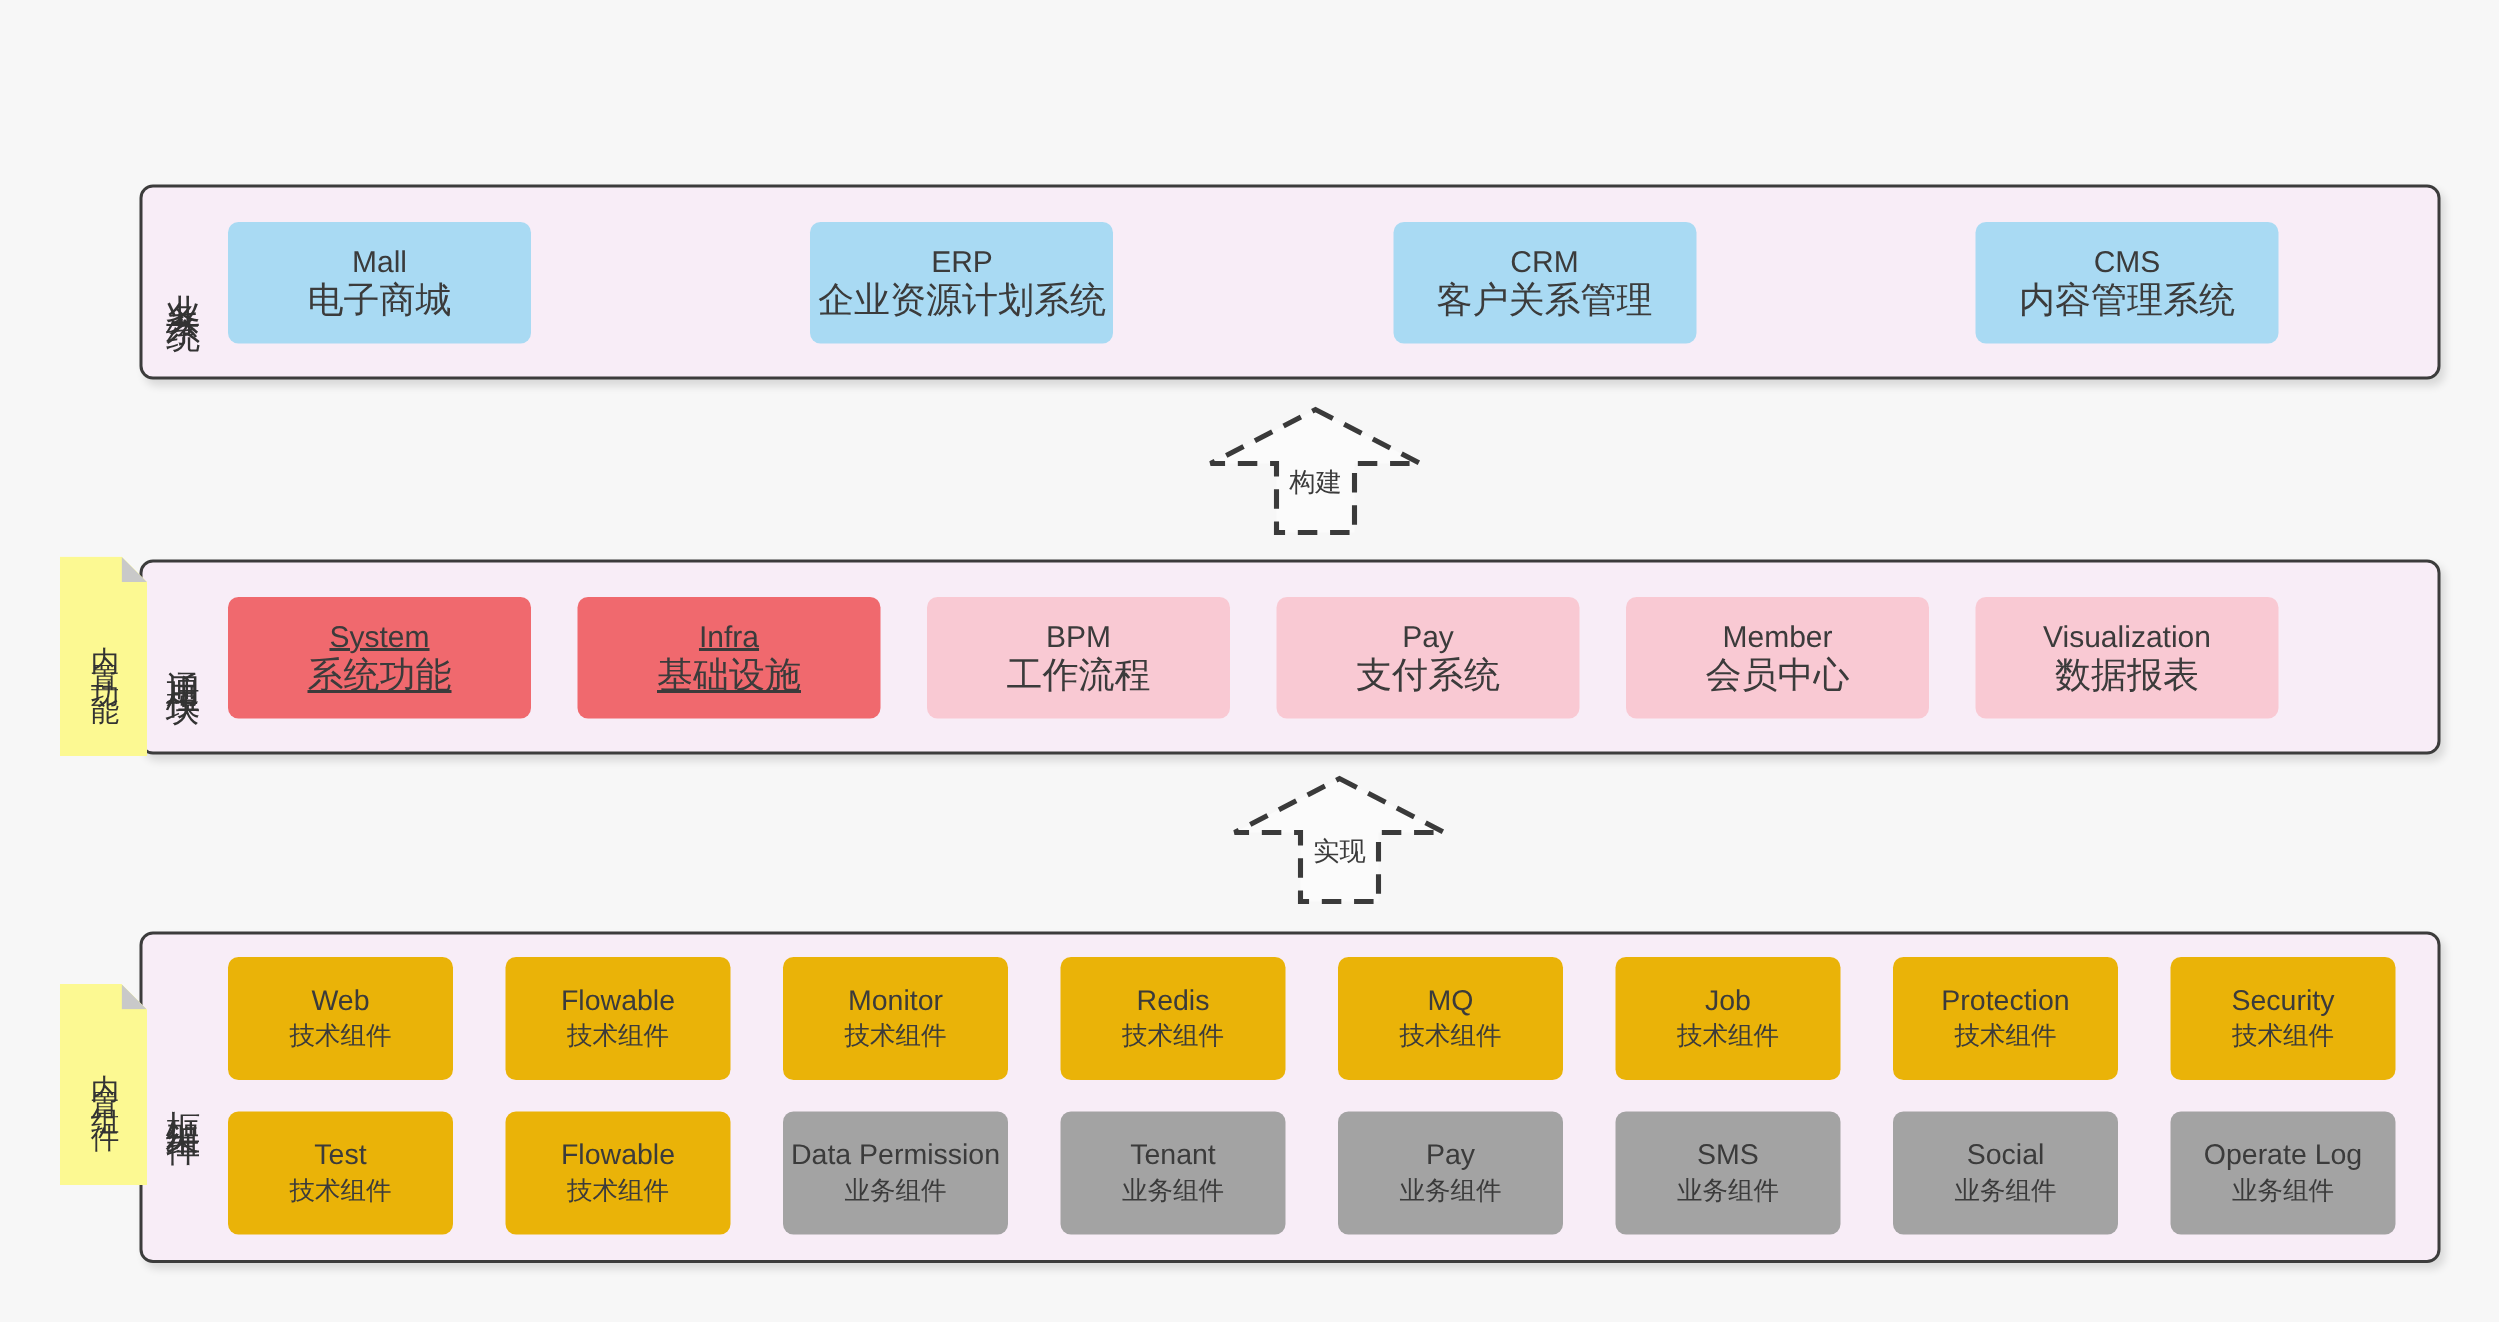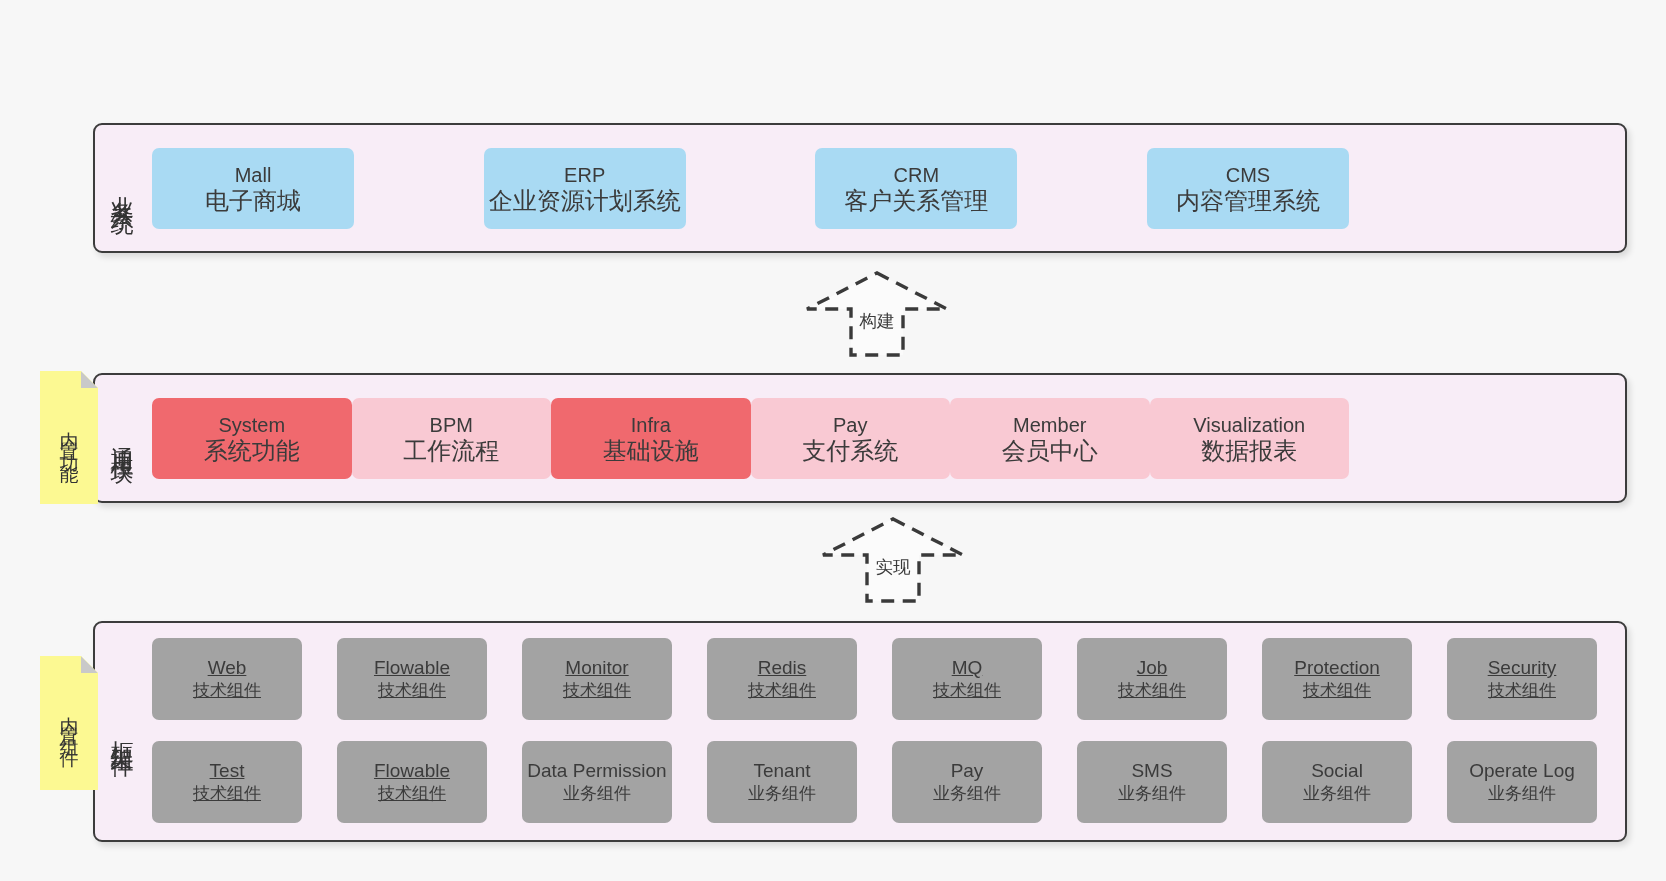--- a/index.html
+++ b/index.html
@@ -28,21 +28,21 @@
   .band-c{top:621px;height:221px;align-items:stretch;}
 
   .band-label{
     margin-left:10px;width:36px;
     display:flex;align-items:center;justify-content:center;
     writing-mode:vertical-rl;text-orientation:upright;
     font-size:23px;letter-spacing:5px;color:#333;
   }
 
   .row{display:flex;justify-content:space-between;}
-  .row-wide{margin-left:11px;width:1197px;}
+  .row-wide{margin-left:11px;width:1367px;}
   .grid-wrap{
     margin-left:11px;width:1445px;
     padding-top:15px;
     display:flex;flex-direction:column;gap:21px;
   }
   .row-grid{width:1445px;}
 
   
   .box{
     border-radius:7px;
@@ -50,23 +50,23 @@
     text-align:center;
   }
   .band-a .box,.band-b .box{width:202px;height:81px;}
   .band-c .box{width:150px;height:82px;}
   .box-title{font-size:20px;line-height:25px;}
   .box-sub{font-size:24px;line-height:25px;}
   .band-c .box-title{font-size:19px;line-height:23px;padding:0 4px;}
   .band-c .box-sub{font-size:17px;line-height:23px;}
 
   .v-blue{background:#a9daf3;}
-  .v-red{background:#f0696e;}
+  .v-red{background:#f0696e;text-decoration:underline;}
   .v-pink{background:#f9c9d3;}
-  .v-green{background:#a3a3a3;text-decoration:underline;}
+  .v-green{background:#eab308;}
   .v-lgreen{background:#a3a3a3;}
 
   
   .sticky{
     position:absolute;left:40px;width:58px;height:133px;
     background:#fcf992;
     clip-path:polygon(0 0,calc(100% - 17px) 0,100% 17px,100% 100%,0 100%);
     display:flex;align-items:center;justify-content:center;
     z-index:5;
   }
@@ -125,27 +125,27 @@
     <div class="sticky-label">内置功能</div>
   </div>
 
   <section class="band band-b">
     <div class="band-label">通用模块</div>
     <div class="row row-wide">
       <div class="box v-red">
         <div class="box-title">System</div>
         <div class="box-sub">系统功能</div>
       </div>
-      <div class="box v-pink">
-        <div class="box-title">BPM</div>
-        <div class="box-sub">工作流程</div>
-      </div>
       <div class="box v-red">
         <div class="box-title">Infra</div>
         <div class="box-sub">基础设施</div>
+      </div>
+      <div class="box v-pink">
+        <div class="box-title">BPM</div>
+        <div class="box-sub">工作流程</div>
       </div>
       <div class="box v-pink">
         <div class="box-title">Pay</div>
         <div class="box-sub">支付系统</div>
       </div>
       <div class="box v-pink">
         <div class="box-title">Member</div>
         <div class="box-sub">会员中心</div>
       </div>
       <div class="box v-pink">

